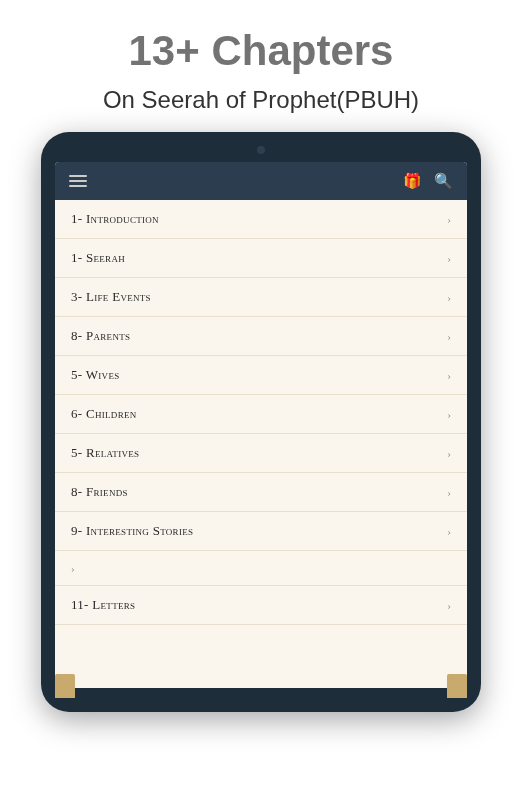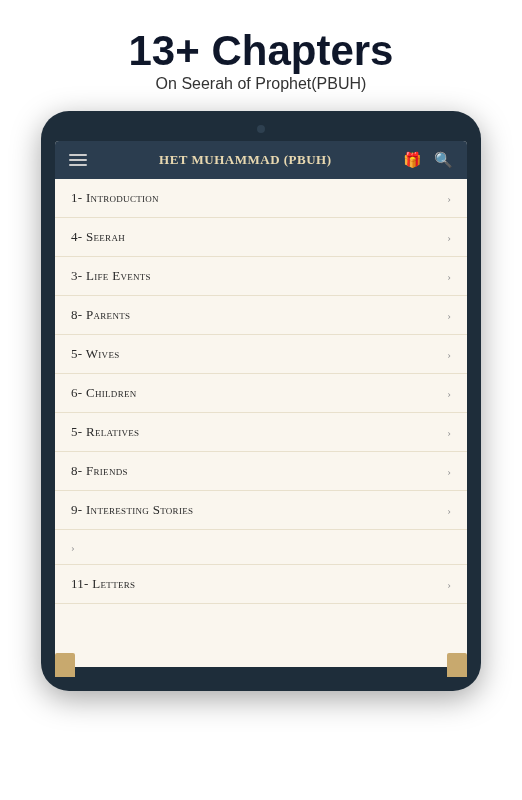--- a/index.html
+++ b/index.html
@@ -18,30 +18,30 @@
     .top-section {
       width: 100%;
       background: #ffffff;
       text-align: center;
       padding: 28px 20px 18px;
     }
 
     .main-title {
       font-size: 42px;
       font-weight: 900;
-      color: #0f172a;
+      color: #737373;
       font-family: Arial, sans-serif;
       line-height: 1.1;
     }
 
     .subtitle {
-      font-size: 16px;
+      font-size: 24px;
       color: #333;
       font-family: Arial, sans-serif;
-      margin-top: 1px;
+      margin-top: 12px;
     }
 
     .tablet-wrapper {
       position: relative;
       width: 440px;
       height: 580px;
       background: #1e2d3a;
       border-radius: 28px;
       padding: 14px 14px 14px 14px;
       display: flex;
@@ -168,34 +168,33 @@
 <div class="tablet-wrapper">
   <div class="tablet-camera"></div>
 
   <div class="tablet-screen">
     <div class="app-header">
       <div class="header-menu-icon">
         <span></span>
         <span></span>
         <span></span>
       </div>
-      <div class="header-title">het Muhammad (PBUH)</div>
       <div class="header-icons">
         <span class="header-icon">🎁</span>
         <span class="header-icon">🔍</span>
       </div>
     </div>
 
     <div class="chapter-list">
     <div class="chapter-item">
           <span class="chapter-text">1-  Introduction</span>
           <span class="chapter-arrow">›</span>
         </div>
         <div class="chapter-item">
-          <span class="chapter-text">4-  Seerah</span>
+          <span class="chapter-text">1-  Seerah</span>
           <span class="chapter-arrow">›</span>
         </div>
         <div class="chapter-item">
           <span class="chapter-text">3-  Life Events</span>
           <span class="chapter-arrow">›</span>
         </div>
         <div class="chapter-item">
           <span class="chapter-text">8-  Parents</span>
           <span class="chapter-arrow">›</span>
         </div>

